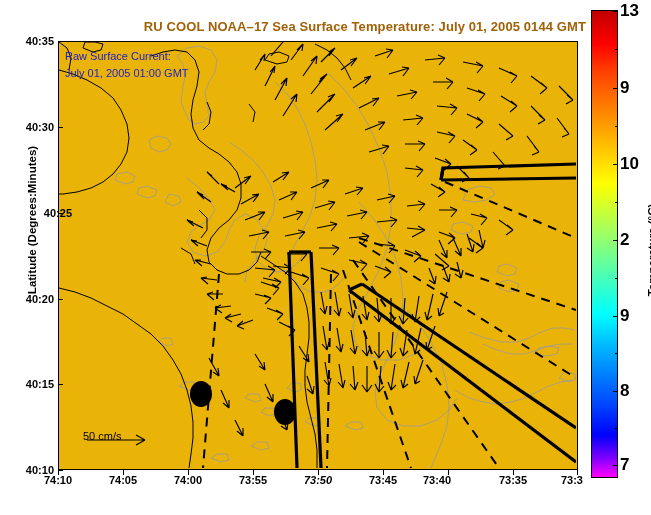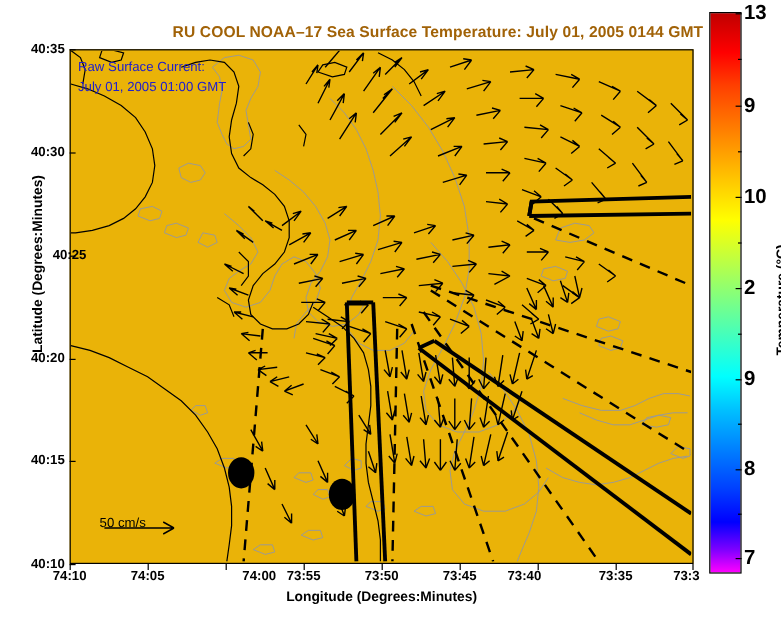--- a/index.html
+++ b/index.html
@@ -349,23 +349,23 @@
     <div class="tick tkx" style="left:188px;top:470px;"></div>
     <div class="tick tkx" style="left:253px;top:470px;"></div>
     <div class="tick tkx" style="left:318px;top:470px;"></div>
     <div class="tick tkx" style="left:383px;top:470px;"></div>
     <div class="tick tkx" style="left:448px;top:470px;"></div>
     <div class="tick tkx" style="left:513px;top:470px;"></div>
     <div class="tick tkx" style="left:577px;top:470px;"></div>
 
     <div class="lblx" style="left:58px;top:474px;">74:10</div>
     <div class="lblx" style="left:123px;top:474px;text-align:right;">74:05</div>
-    <div class="lblx" style="left:188px;top:474px;margin-left:28px;">74:00</div>
+    <div class="lblx" style="left:188px;top:474px;">74:00</div>
     <div class="lblx" style="left:253px;top:474px;text-align:right;">73:55</div>
-    <div class="lblx" style="left:318px;top:474px;">73:50</div>
+    <div class="lblx" style="left:318px;top:474px;font-style:italic;">73:50</div>
     <div class="lblx" style="left:383px;top:474px;">73:45</div>
     <div class="lblx" style="left:437px;top:474px;">73:40</div>
     <div class="lblx" style="left:513px;top:474px;">73:35</div>
     <div class="lblx" style="left:583px;top:474px;transform:translateX(-100%);">73:3</div>
   </div>
 
   <div>
     <div class="tick tky" style="left:58px;top:41px;"></div>
     <div class="tick tky" style="left:58px;top:127px;"></div>
     <div class="tick tky" style="left:58px;top:213px;"></div>
@@ -374,21 +374,20 @@
     <div class="tick tky" style="left:58px;top:470px;"></div>
 
     <div class="lbly" style="left:14px;top:41px;width:40px;">40:35</div>
     <div class="lbly" style="left:14px;top:127px;width:40px;">40:30</div>
     <div class="lbly" style="left:32px;top:213px;width:40px;">40:25</div>
     <div class="lbly" style="left:14px;top:299px;width:40px;">40:20</div>
     <div class="lbly" style="left:14px;top:384px;width:40px;">40:15</div>
     <div class="lbly" style="left:14px;top:470px;width:40px;">40:10</div>
   </div>
 
-  <div class="xaxis-title">Longitude (Degrees:Minutes)</div>
   <div class="yaxis-title">Latitude (Degrees:Minutes)</div>
 
   <div class="cbar"></div>
   <div>
     <div class="cbtick" style="left:613px;top:11px;"></div>
     <div class="cbtick" style="left:613px;top:88px;"></div>
     <div class="cbtick" style="left:613px;top:164px;"></div>
     <div class="cbtick" style="left:613px;top:240px;"></div>
     <div class="cbtick" style="left:613px;top:316px;"></div>
     <div class="cbtick" style="left:613px;top:391px;"></div>

